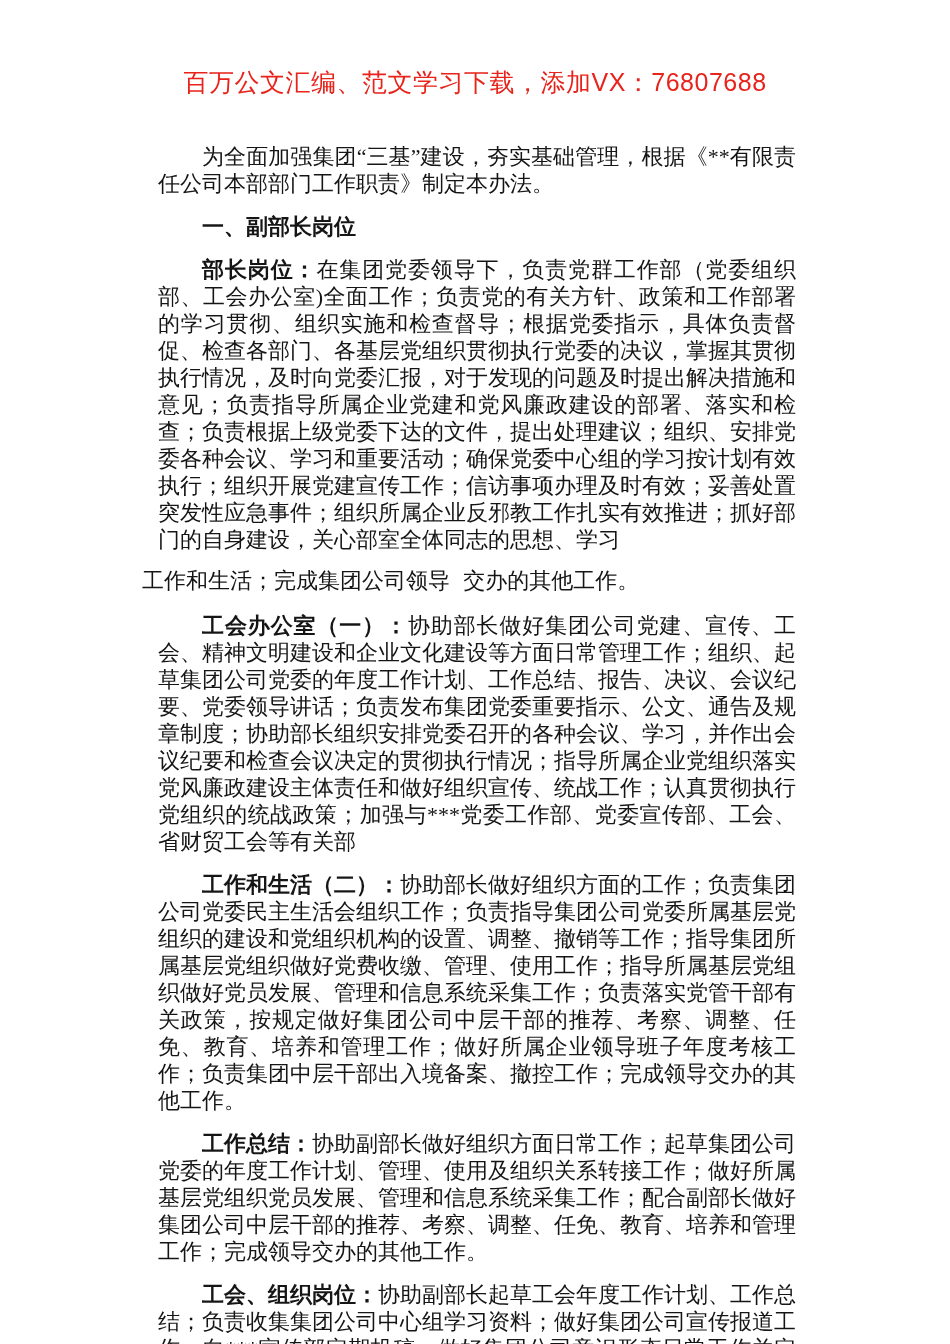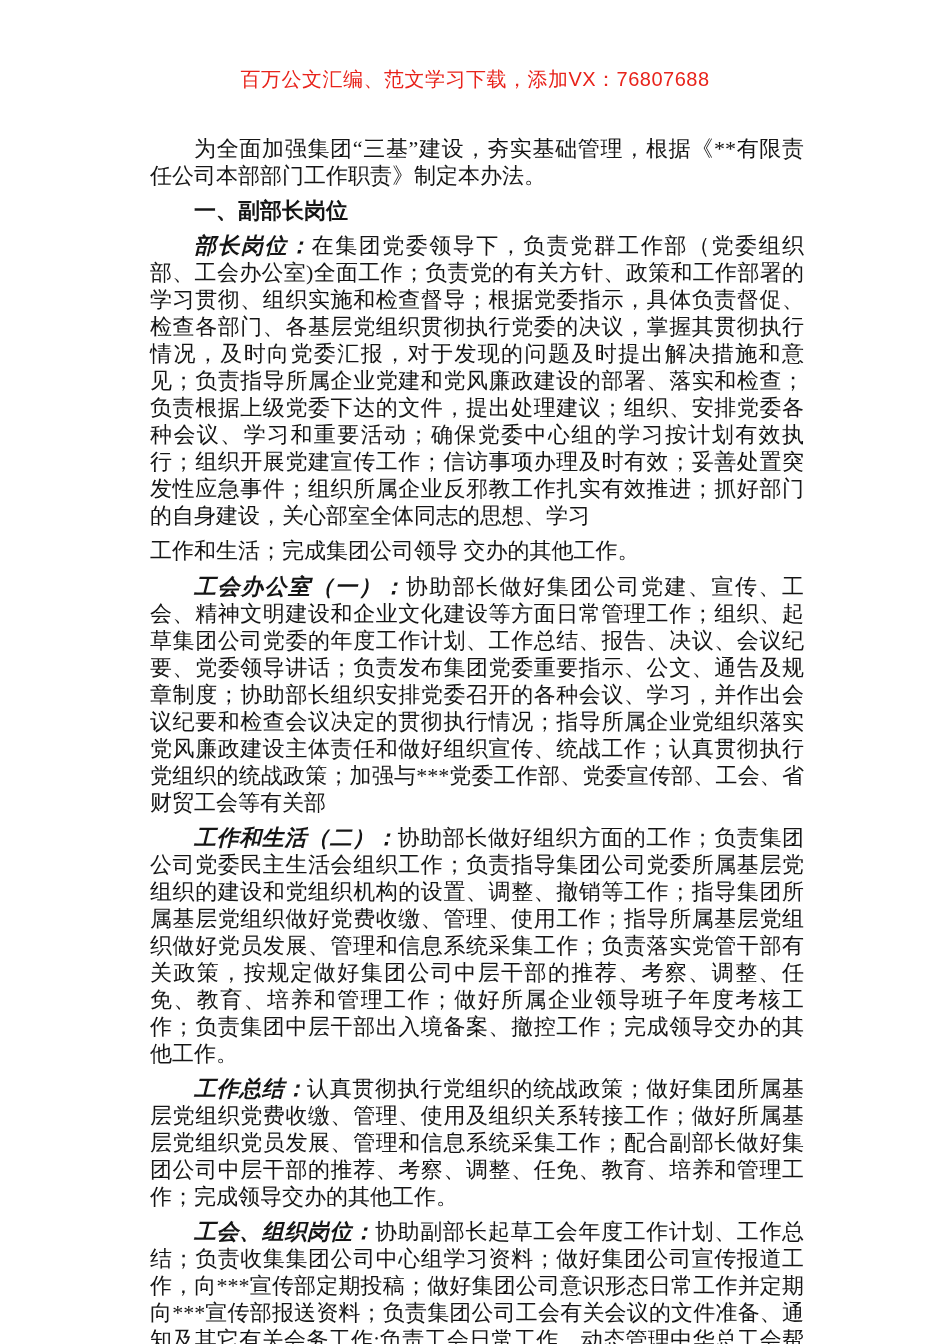--- a/index.html
+++ b/index.html
@@ -15,62 +15,62 @@
     overflow: hidden;
     font-family: "Liberation Serif", "DejaVu Serif", serif;
   }
   .promo {
     position: absolute;
     top: 66px;
     left: 0;
     right: 0;
     text-align: center;
     font-family: "Liberation Sans", "DejaVu Sans", sans-serif;
-    font-size: 20px;
+    font-size: 25px;
     letter-spacing: 0.5px;
     font-weight: 500;
   }
   .content {
     position: absolute;
     top: 127px;
     left: 142px;
     width: 670px;
     font-size: 22px;
     line-height: 27px;
     color: #151515;
     text-align: justify;
   }
   .para {
-    margin: 8px;
+    margin: 16px;
     text-indent: 2em;
   }
   .heading {
     font-family: "Liberation Sans", "DejaVu Sans", sans-serif;
     font-weight: bold;
   }
   .cont {
-    margin: 8px;
+    margin: 0;
     margin-top: 6px;
     margin-bottom: 9px;
     text-indent: 0;
+    font-family: Liberation Mono, monospace;
   }
   .lead {
     font-family: "Liberation Sans", "DejaVu Sans", sans-serif;
     font-weight: bold;
-    font-style: italic;
   }
 </style>
 </head>
 <body>
 
 <div class="page">
   <div class="promo" style="color: rgb(232, 35, 27);">百万公文汇编、范文学习下载，添加VX：76807688</div>
   <div class="content">
       <p class="para"><span>为全面加强集团“三基”建设，夯实基础管理，根据《**有限责任公司本部部门工作职责》制定本办法。</span></p>
       <p class="para heading"><span>一、副部长岗位</span></p>
       <p class="para"><span class="lead">部长岗位：</span><span>在集团党委领导下，负责党群工作部（党委组织部、工会办公室)全面工作；负责党的有关方针、政策和工作部署的学习贯彻、组织实施和检查督导；根据党委指示，具体负责督促、检查各部门、各基层党组织贯彻执行党委的决议，掌握其贯彻执行情况，及时向党委汇报，对于发现的问题及时提出解决措施和意见；负责指导所属企业党建和党风廉政建设的部署、落实和检查；负责根据上级党委下达的文件，提出处理建议；组织、安排党委各种会议、学习和重要活动；确保党委中心组的学习按计划有效执行；组织开展党建宣传工作；信访事项办理及时有效；妥善处置突发性应急事件；组织所属企业反邪教工作扎实有效推进；抓好部门的自身建设，关心部室全体同志的思想、学习</span></p>
       <p class="cont"><span>工作和生活；完成集团公司领导 交办的其他工作。</span></p>
       <p class="para"><span class="lead">工会办公室（一）：</span><span>协助部长做好集团公司党建、宣传、工会、精神文明建设和企业文化建设等方面日常管理工作；组织、起草集团公司党委的年度工作计划、工作总结、报告、决议、会议纪要、党委领导讲话；负责发布集团党委重要指示、公文、通告及规章制度；协助部长组织安排党委召开的各种会议、学习，并作出会议纪要和检查会议决定的贯彻执行情况；指导所属企业党组织落实党风廉政建设主体责任和做好组织宣传、统战工作；认真贯彻执行党组织的统战政策；加强与***党委工作部、党委宣传部、工会、省财贸工会等有关部</span></p>
       <p class="para"><span class="lead">工作和生活（二）：</span><span>协助部长做好组织方面的工作；负责集团公司党委民主生活会组织工作；负责指导集团公司党委所属基层党组织的建设和党组织机构的设置、调整、撤销等工作；指导集团所属基层党组织做好党费收缴、管理、使用工作；指导所属基层党组织做好党员发展、管理和信息系统采集工作；负责落实党管干部有关政策，按规定做好集团公司中层干部的推荐、考察、调整、任免、教育、培养和管理工作；做好所属企业领导班子年度考核工作；负责集团中层干部出入境备案、撤控工作；完成领导交办的其他工作。</span></p>
-      <p class="para"><span class="lead">工作总结：</span><span>认真贯彻执行党组织的统战政策；做好集团所属基层党组织党费收缴、管理、使用及组织关系转接工作；做好所属基层党组织党员发展、管理和信息系统采集工作；配合副部长做好集团公司中层干部的推荐、考察、调整、任免、教育、培养和管理工作；完成领导交办的其他工作。</span></p>
+      <p class="para"><span class="lead">工作总结：</span><span>协助副部长做好组织方面日常工作；起草集团公司党委的年度工作计划、管理、使用及组织关系转接工作；做好所属基层党组织党员发展、管理和信息系统采集工作；配合副部长做好集团公司中层干部的推荐、考察、调整、任免、教育、培养和管理工作；完成领导交办的其他工作。</span></p>
       <p class="para"><span class="lead">工会、组织岗位：</span><span>协助副部长起草工会年度工作计划、工作总结；负责收集集团公司中心组学习资料；做好集团公司宣传报道工作，向***宣传部定期投稿；做好集团公司意识形态日常工作并定期向***宣传部报送资料；负责集团公司工会有关会议的文件准备、通知及其它有关会务工作;负责工会日常工作、动态管理中华总工会帮扶系统，做好帮扶慰问工作；组织开展评优推先工作；组织开展工会相关的文体活动；完成领导交办的其他任务。</span></p>
     </div>
 </div>
 
 </body></html>

